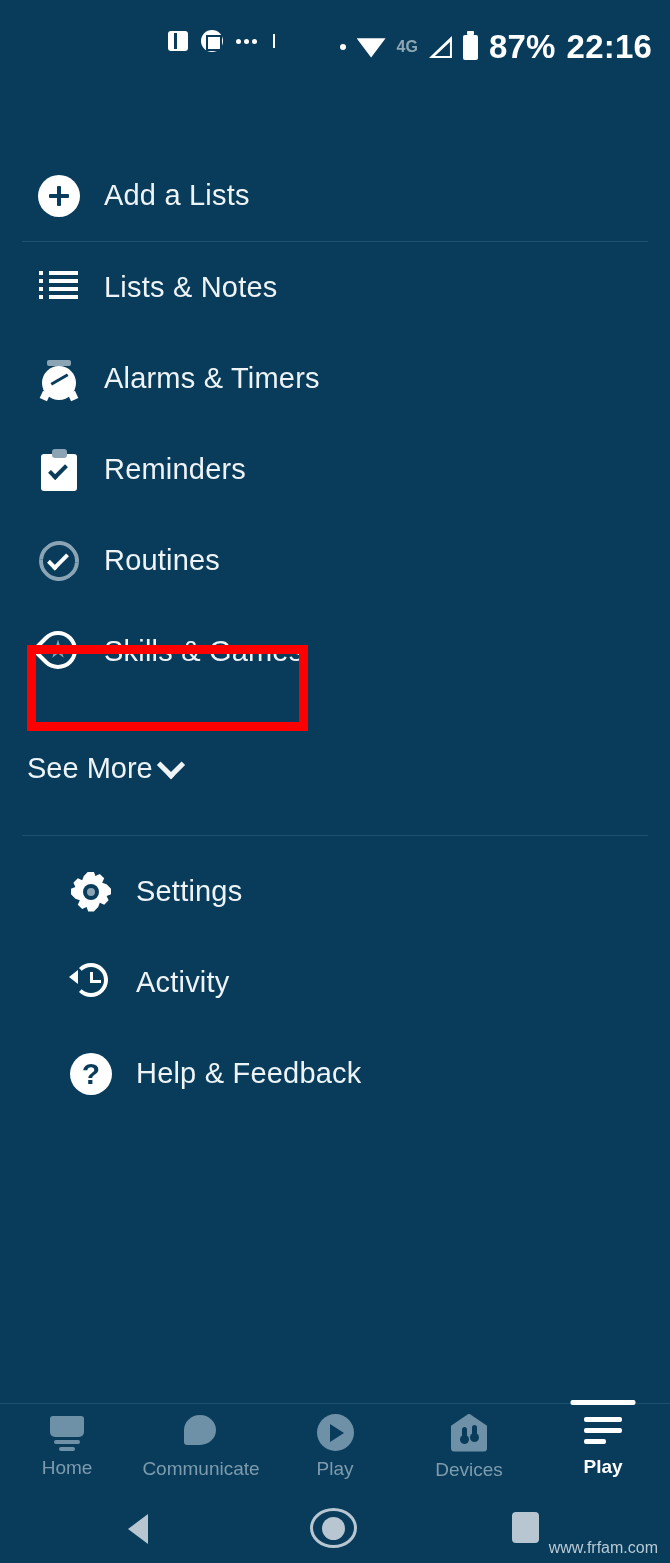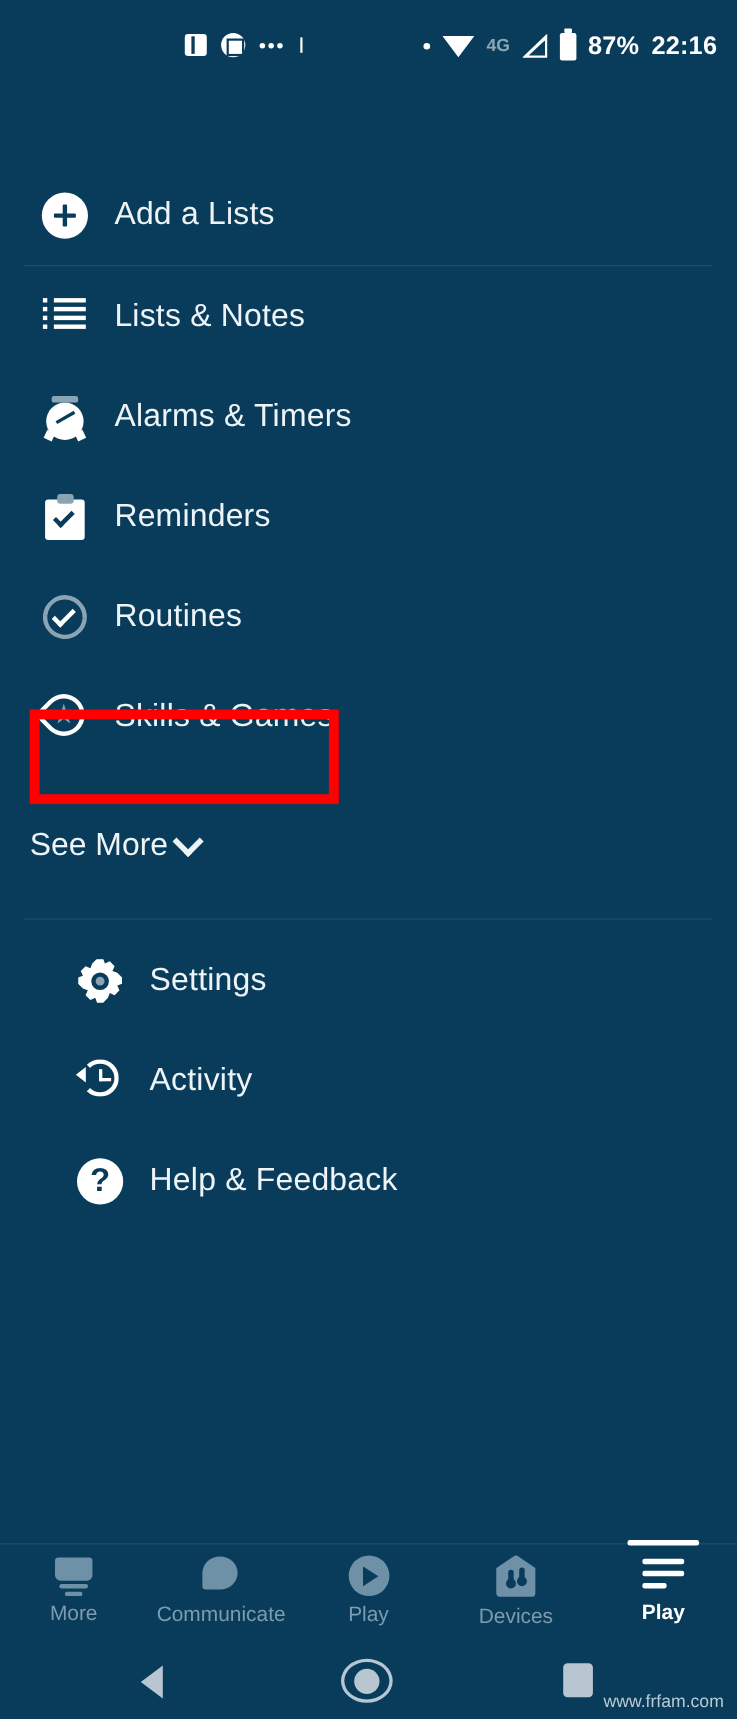--- a/index.html
+++ b/index.html
@@ -22,21 +22,21 @@
   }
   .sb-left {
     position:absolute; left:168px; top:30px;
     display:flex; align-items:center; gap:13px;
   }
   .sb-right {
     position:absolute; right:18px; top:28px;
     display:flex; align-items:center; gap:11px;
   }
   .sb-text {
-    color:#ffffff; font-size:23px; font-weight:bold; letter-spacing:.2px;
+    color:#ffffff; font-size:33px; font-weight:bold; letter-spacing:.2px;
   }
   .ic-battery { width:15px; height:26px; position:relative; }
   .ic-battery:before{
     content:""; position:absolute; left:4px; top:-3px; width:7px; height:4px;
     background:#fff; border-radius:1px;
   }
   .ic-battery:after{
     content:""; position:absolute; left:0; top:1px; width:15px; height:25px;
     background:#fff; border-radius:2px;
   }
@@ -487,21 +487,21 @@
   </div>
 
   <div class="bottomnav">
 
     <div class="tab">
       <span class="ic-home">
         <span class="scr"></span>
           <span class="l1"></span>
           <span class="l2"></span>
       </span>
-      <span class="tlabel">More</span>
+      <span class="tlabel">Home</span>
     </div>
 
     <div class="tab">
       <span class="ic-comm">
         <span class="b"></span>
       </span>
       <span class="tlabel">Communicate</span>
     </div>
 
     <div class="tab">

